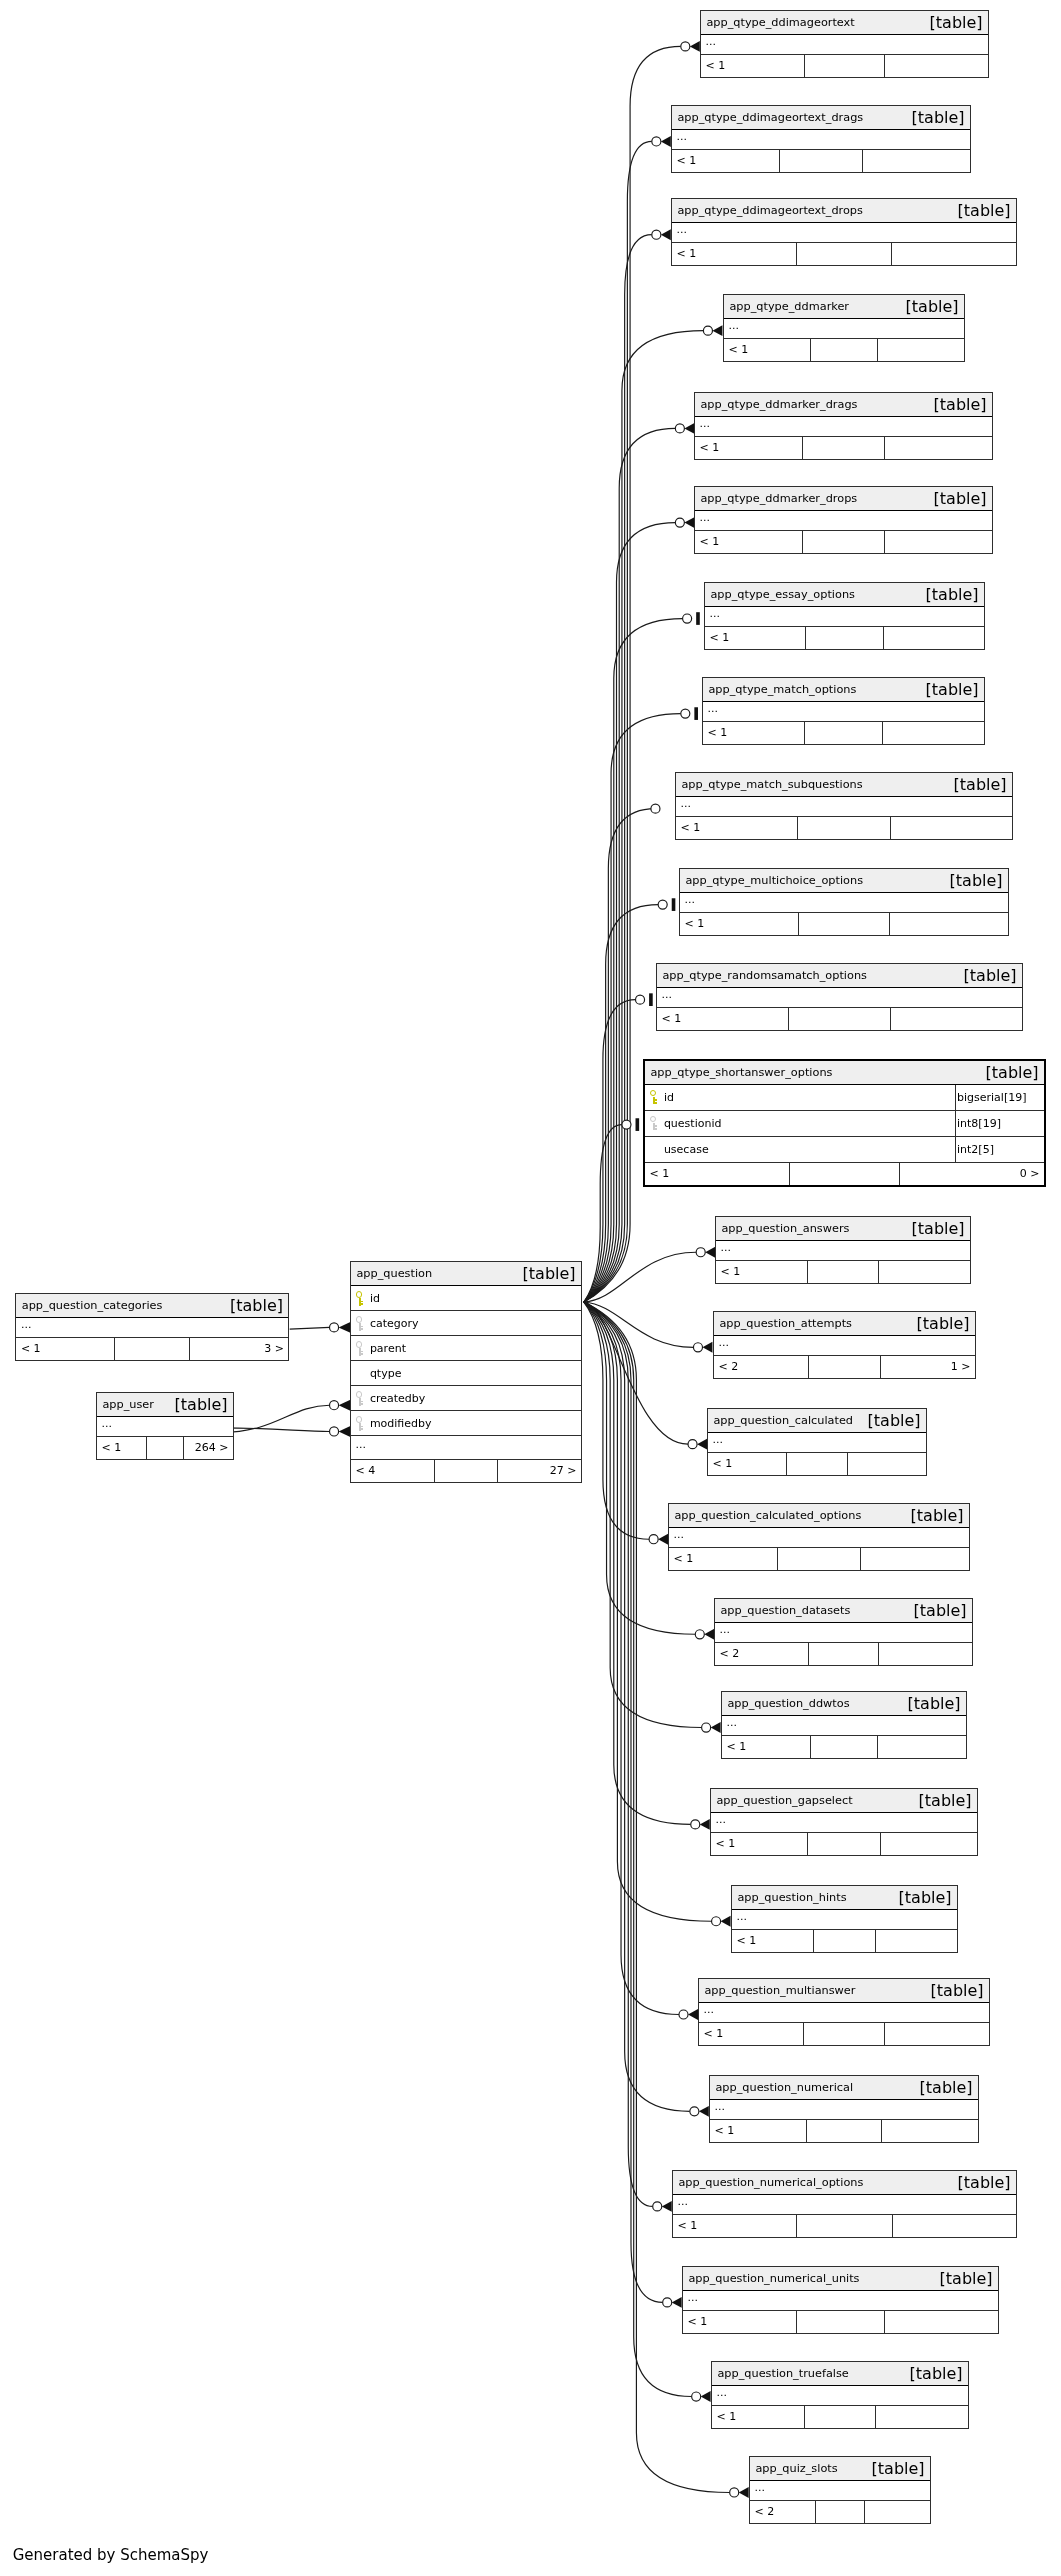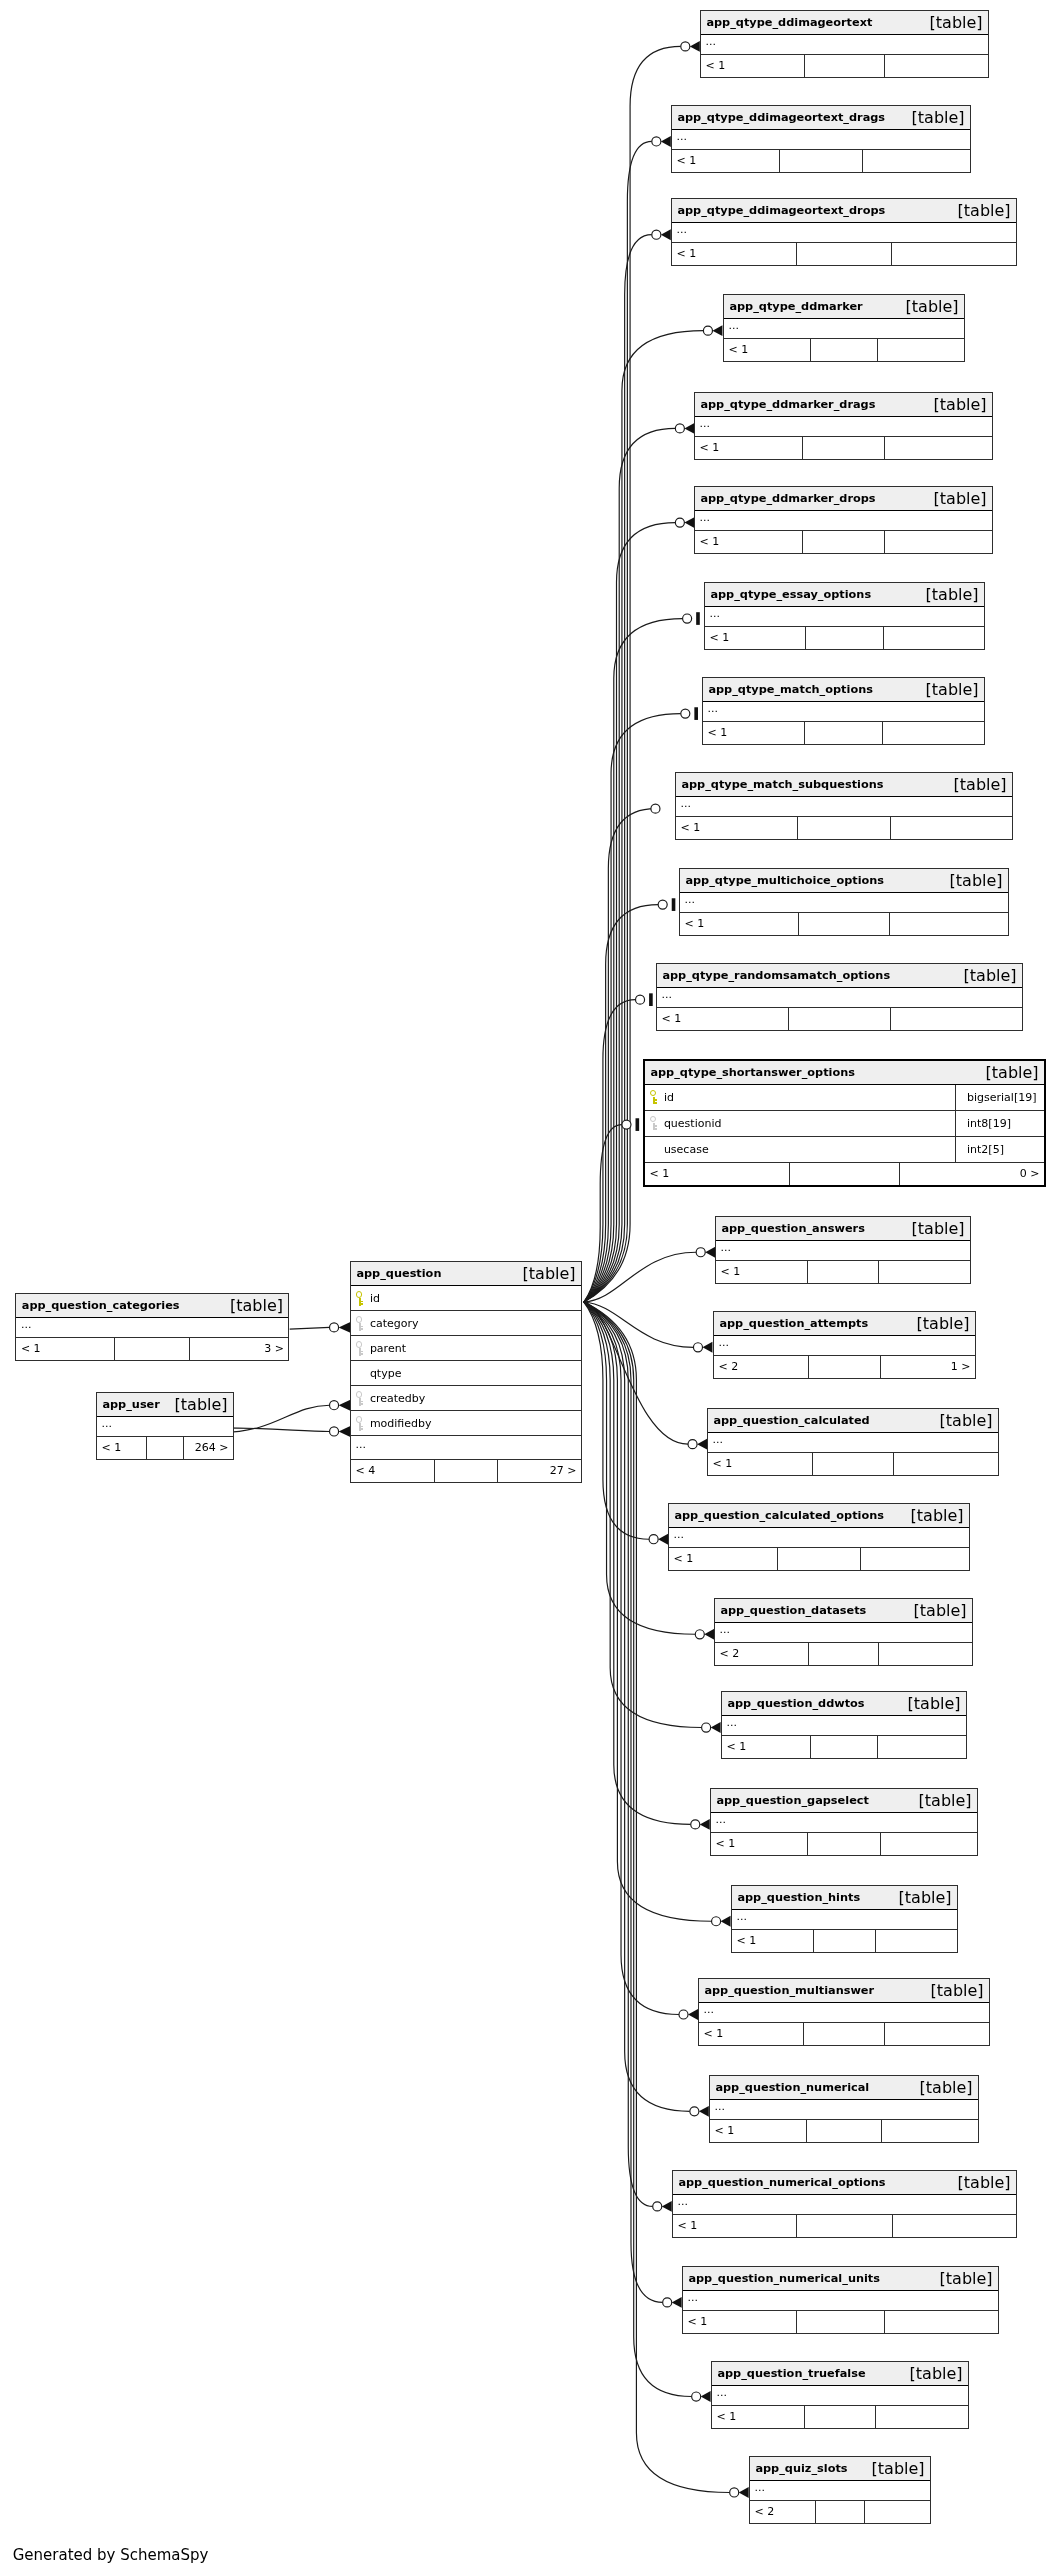--- a/index.html
+++ b/index.html
@@ -3,35 +3,35 @@
 <meta charset="utf-8">
 <style>
   html,body{margin:0;padding:0;background:#fff}
   #canvas{position:relative;width:1061px;height:2576px;background:#fff;
           font-family:"DejaVu Sans","Liberation Sans",sans-serif;color:#000;overflow:hidden}
   svg.wires{position:absolute;left:0;top:0;z-index:1}
   .tbl{position:absolute;z-index:2;background:#fff;border:1.8px solid #2e2e2e;box-sizing:border-box;font-size:11px}
   .tbl.hl{border:2.7px solid #000}
   .th{display:flex;justify-content:space-between;align-items:center;background:#efefef;
       border-bottom:1.8px solid #000;height:23.5px;padding:0 5.4px;box-sizing:border-box}
-  .tn{font-weight:bold;font-size:11.3px;letter-spacing:0;white-space:nowrap}
+  .tn{font-weight:normal;font-size:11.3px;letter-spacing:0;white-space:nowrap}
   .tt{font-size:16px;padding-left:9px;white-space:nowrap}
   .dots{height:20px;line-height:14.5px;padding:0 4.5px;border-bottom:1.4px solid #2e2e2e;box-sizing:border-box}
   .tf{display:flex;height:22px;line-height:21px;box-sizing:border-box}
   .fc{box-sizing:border-box;overflow:hidden}
   .fc.a{width:36%;padding-left:4.5px}
   .fc.b{width:28%;border-left:1.4px solid #2e2e2e;border-right:1.4px solid #2e2e2e}
   .fc.c{width:36%;text-align:right;padding-right:4.5px}
   
   .crow{display:flex;align-items:center;height:25px;border-bottom:0.9px solid #2e2e2e;padding:0 4.5px;box-sizing:border-box}
   .crow:last-of-type{border-bottom:1.4px solid #2e2e2e}
   .hl .crow{height:26px}
   .typed{display:flex;padding:0;align-items:stretch}
   .typed .nm{flex:0 0 310px;display:flex;align-items:center;padding-left:4.5px;box-sizing:border-box}
-  .typed .ty{flex:1;display:flex;align-items:center;border-left:1.4px solid #2e2e2e;padding-left:11px;box-sizing:border-box}
+  .typed .ty{flex:1;display:flex;align-items:center;border-left:1.4px solid #2e2e2e;padding-left:1px;box-sizing:border-box}
   
   .key{display:inline-block;width:8.1px;height:14.5px;position:relative;margin-right:6.3px;flex:0 0 8.1px}
   .key.ph{visibility:hidden}
   .key i{position:absolute;display:block}
   .key .ring{top:0;left:0;width:4.5px;height:4.5px;border:1.8px solid var(--kc);border-radius:50%}
   .key .stem{top:7.2px;left:3.1px;width:2px;height:7.2px;background:var(--kc)}
   .key .t1{top:9.5px;left:4.9px;width:2.7px;height:1.6px;background:var(--kc)}
   .key .t2{top:12.2px;left:4.9px;width:2.7px;height:1.6px;background:var(--kc)}
   .key.pk{--kc:#c6c400}
   .key.fk{--kc:#c9c9c9}
@@ -335,21 +335,21 @@
         <span class="tn">app_question_attempts</span>
         <span class="tt">[table]</span>
       </div>
   <div class="dots">...</div>
   <div class="tf">
         <span class="fc a">&lt; 2</span>
         <span class="fc b"></span>
         <span class="fc c">1 &gt;</span>
       </div>
 </div>
-<div class="tbl" style="left:707px;top:1408px;width:292px">
+<div class="tbl" style="left:707px;top:1408px;width:220px">
   <div class="th">
         <span class="tn">app_question_calculated</span>
         <span class="tt">[table]</span>
       </div>
   <div class="dots">...</div>
   <div class="tf">
         <span class="fc a">&lt; 1</span>
         <span class="fc b"></span>
         <span class="fc c"></span>
       </div>

